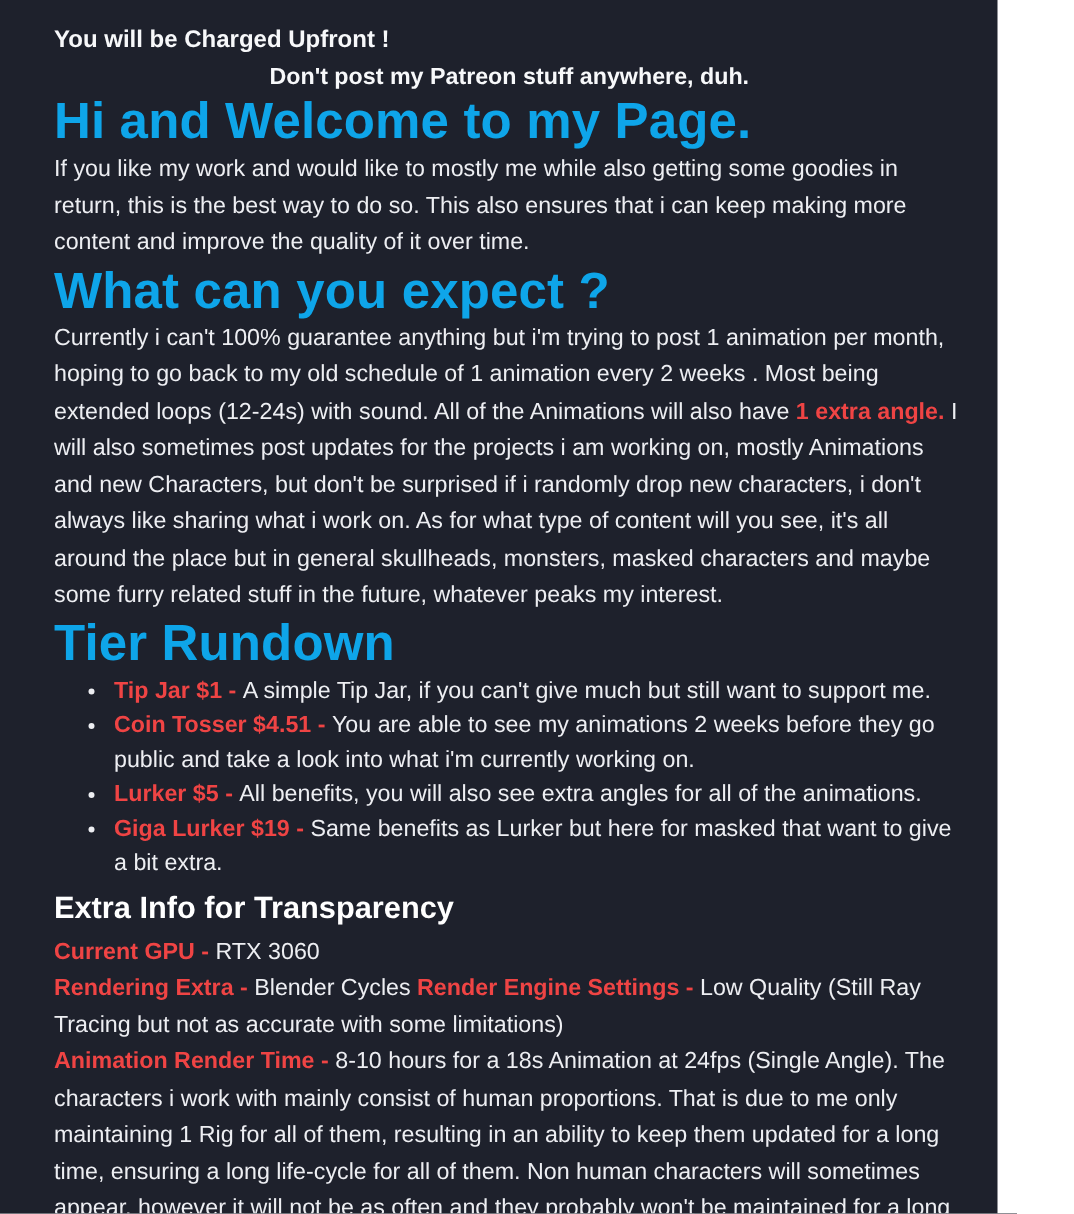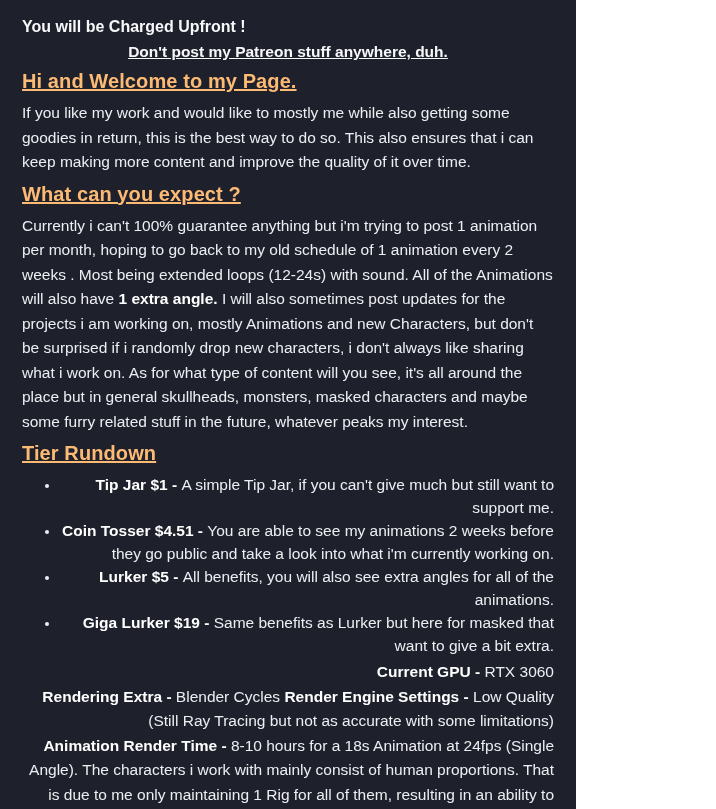--- a/index.html
+++ b/index.html
@@ -1,74 +1,71 @@
 <!DOCTYPE html>
 <html><head>
 <meta charset="utf-8">
 <style>
   html, body { margin: 0; padding: 0; }
   .page {
-    width: 576px;
+    width: 665px;
     height: 809px;
     box-sizing: border-box;
     background: #1e212c;
     color: #edeef2;
     font-family: "Liberation Sans", sans-serif;
     font-size: 15.5px;
     line-height: 24.5px;
-    padding: 16px 22px 10px 22px;
+    padding: 16px 22px 10px 36px;
     overflow: hidden;
   }
   .notice-upfront {
     font-weight: 700;
     font-size: 16px;
     line-height: 22px;
     color: #f7f8fa;
     margin: 0 0 3px 0;
   }
   .notice-repost {
     font-weight: 700;
     font-size: 15.5px;
     line-height: 21px;
     color: #f7f8fa;
     text-align: center;
     margin: 0;
-    text-decoration: underline;
   }
   h1 {
-    font-size: 20px;
+    font-size: 34px;
     line-height: 30px;
     font-weight: 700;
-    color: #fdba74;
+    color: #0ea5e9;
     margin: 4px 0 5px 0;
     letter-spacing: 0.1px;
-    text-decoration: underline;
   }
   h2 {
     font-size: 20.5px;
     line-height: 27px;
     font-weight: 700;
     color: #ffffff;
     margin: 5px 0 4px 0;
   }
   p { margin: 0; }
   .para { margin: 0 0 1px 0; }
-  strong { font-weight: 700; color: #ffffff; }
+  strong { font-weight: 700; color: #ef4444; }
   ul.tier-list {
     margin: 2px 0 3px 0;
     padding-left: 38px;
     list-style: disc outside;
-    text-align: right;
   }
   ul.tier-list li {
     line-height: 23px;
     padding-left: 2px;
   }
   ul.tier-list li::marker { color: #edeef2; font-size: 13px; }
-  .info-block p { line-height: 24.5px; text-align: right; }
+  .info-block p { line-height: 24.5px; }
 </style>
 </head>
 <body>
 
 <div class="page">
 
   <p class="notice-upfront">You will be Charged Upfront !</p>
 
   <p class="notice-repost">Don't post my Patreon stuff anywhere, duh.</p>
 
@@ -82,20 +79,21 @@
 
   <h1>Tier Rundown</h1>
 
   <ul class="tier-list">
       <li><strong>Tip Jar $1 - </strong><span>A simple Tip Jar, if you can't give much but still want to support me.</span></li>
       <li><strong>Coin Tosser $4.51 - </strong><span>You are able to see my animations 2 weeks before they go public and take a look into what i'm currently working on.</span></li>
       <li><strong>Lurker $5 - </strong><span>All benefits, you will also see extra angles for all of the animations.</span></li>
       <li><strong>Giga Lurker $19 - </strong><span>Same benefits as Lurker but here for masked that want to give a bit extra.</span></li>
     </ul>
 
+  <h2>Extra Info for Transparency</h2>
 
   <div class="info-block">
       <p><strong>Current GPU - </strong><span>RTX 3060</span></p>
       <p><strong>Rendering Extra - </strong><span>Blender Cycles </span><strong>Render Engine Settings - </strong><span>Low Quality (Still Ray Tracing but not as accurate with some limitations)</span></p>
       <p><strong>Animation Render Time - </strong><span>8-10 hours for a 18s Animation at 24fps (Single Angle). The characters i work with mainly consist of human proportions. That is due to me only maintaining 1 Rig for all of them, resulting in an ability to keep them updated for a long time, ensuring a long life-cycle for all of them. Non human characters will sometimes appear, however it will not be as often and they probably won't be maintained for a long time.</span></p>
     </div>
 
 </div>
 
 </body></html>

